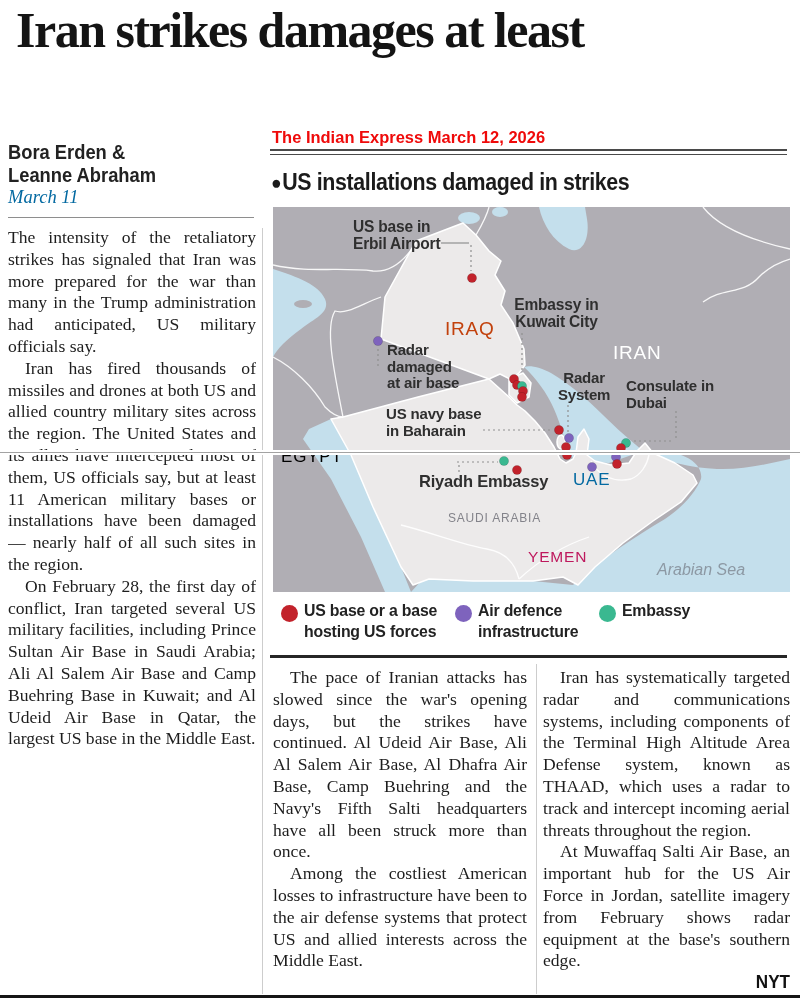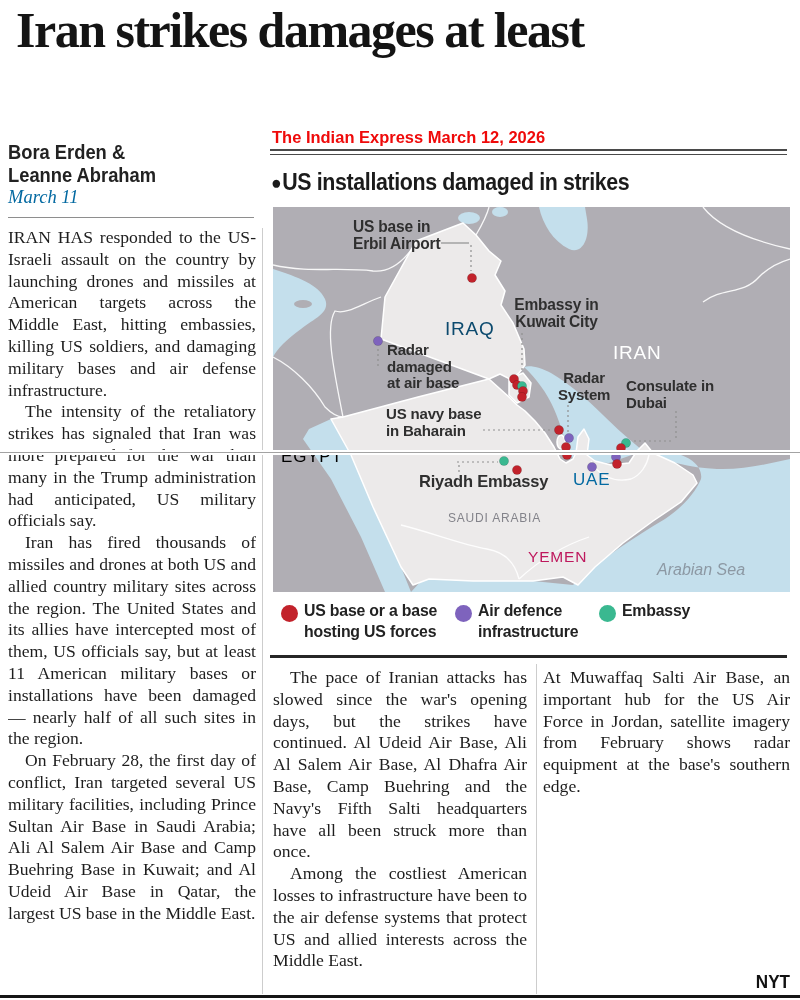--- a/index.html
+++ b/index.html
@@ -74,21 +74,20 @@
   <div id="credit">The Indian Express March 12, 2026</div>
 
   <div id="byline">
     <div>Bora Erden &amp;</div>
     <div>Leanne Abraham</div>
   </div>
   <div id="byline-date">March 11</div>
   <div class="hrule-byline"></div>
 
   <div id="col-left" class="col">
-    <p>IRAN HAS responded to the US-Israeli assault on the country by launching drones and missiles at American targets across the Middle East, hitting embassies, killing US soldiers, and damaging military bases and air defense infrastructure.</p>
     <p>The intensity of the retaliatory strikes has signaled that Iran was more prepared for the war than many in the Trump administration had anticipated, US military officials say.</p>
     <p>Iran has fired thousands of missiles and drones at both US and allied country military sites across the region. The United States and its allies have intercepted most of them, US officials say, but at least 11 American military bases or installations have been damaged — nearly half of all such sites in the region.</p>
     <p>On February 28, the first day of conflict, Iran targeted several US military facilities, including Prince Sultan Air Base in Saudi Arabia; Ali Al Salem Air Base and Camp Buehring Base in Kuwait; and Al Udeid Air Base in Qatar, the largest US base in the Middle East.</p>
   </div>
 
   <div id="double-rule"></div>
   <div id="map-title"><span class="bullet">●</span><span>US installations damaged in strikes</span></div>
 
   <div id="map-box">
     <svg id="map-svg" width="517" height="385" viewBox="0 0 517 385">
@@ -151,21 +150,21 @@
           <circle cx="244" cy="263" r="4.6" fill="#c2222b" stroke="rgba(0,0,0,0.18)" stroke-width="0.8"></circle>
           <circle cx="353" cy="236" r="4.6" fill="#3ab890" stroke="rgba(0,0,0,0.18)" stroke-width="0.8"></circle>
           <circle cx="348" cy="241" r="4.6" fill="#c2222b" stroke="rgba(0,0,0,0.18)" stroke-width="0.8"></circle>
           <circle cx="343" cy="250" r="4.6" fill="#7e63bd" stroke="rgba(0,0,0,0.18)" stroke-width="0.8"></circle>
           <circle cx="344" cy="257" r="4.6" fill="#c2222b" stroke="rgba(0,0,0,0.18)" stroke-width="0.8"></circle>
           <circle cx="319" cy="260" r="4.6" fill="#7e63bd" stroke="rgba(0,0,0,0.18)" stroke-width="0.8"></circle>
           <circle cx="105" cy="134" r="4.6" fill="#7e63bd" stroke="rgba(0,0,0,0.18)" stroke-width="0.8"></circle>
         </g>
     </svg>
     <div id="map-labels">
-        <div class="country-label" style="left: 172px; top: 111px; font-size: 19px; color: #0c4a6e;">IRAQ</div>
+        <div class="country-label" style="left: 172px; top: 111px; font-size: 19px; color: #c2410c;">IRAQ</div>
         <div class="country-label" style="left: 340px; top: 135px; font-size: 19px; color: rgb(255, 255, 255);">IRAN</div>
         <div class="country-label" style="left: 8px; top: 240px; font-size: 17px; color: #000000;">EGYPT</div>
         <div class="country-label" style="left: 175px; top: 304px; font-size: 12px; color: rgb(131, 131, 138);">SAUDI ARABIA</div>
         <div class="country-label" style="left: 255px; top: 341px; font-size: 15.5px; color: #be185d;">YEMEN</div>
         <div class="country-label" style="left: 300px; top: 263px; font-size: 17px; color: #0369a1;">UAE</div>
         <div class="country-label" style="left: 384px; top: 354px; font-size: 16px; color: rgb(140, 152, 163); font-style: italic; letter-spacing: 0px; font-weight: 400;">Arabian Sea</div>
         <div class="anno" style="left: 80px; top: 12px; font-size: 16px;">
           <div>US base in</div>
           <div>Erbil Airport</div>
         </div>
@@ -219,20 +218,21 @@
       </div>
     </div>
   <div id="thick-rule"></div>
 
   <div id="col-mid" class="col">
     <p class="ind">The pace of Iranian attacks has slowed since the war's opening days, but the strikes have continued. Al Udeid Air Base, Ali Al Salem Air Base, Al Dhafra Air Base, Camp Buehring and the Navy's Fifth Salti headquarters have all been struck more than once.</p>
     <p>Among the costliest American losses to infrastructure have been to the air defense systems that protect US and allied interests across the Middle East.</p>
   </div>
 
   <div id="col-right" class="col">
+    <p class="ind">Iran has systematically targeted radar and communications systems, including components of the Terminal High Altitude Area Defense system, known as THAAD, which uses a radar to track and intercept incoming aerial threats throughout the region.</p>
     <p>At Muwaffaq Salti Air Base, an important hub for the US Air Force in Jordan, satellite imagery from February shows radar equipment at the base's southern edge.</p>
     <span id="nyt">NYT</span>
   </div>
 
   <div class="vrule" style="left:262px;top:228px;height:766px;"></div>
   <div class="vrule" style="left:536px;top:664px;height:330px;"></div>
 
   <div id="fold-line"></div>
   <div id="bottom-rule"></div>
 

